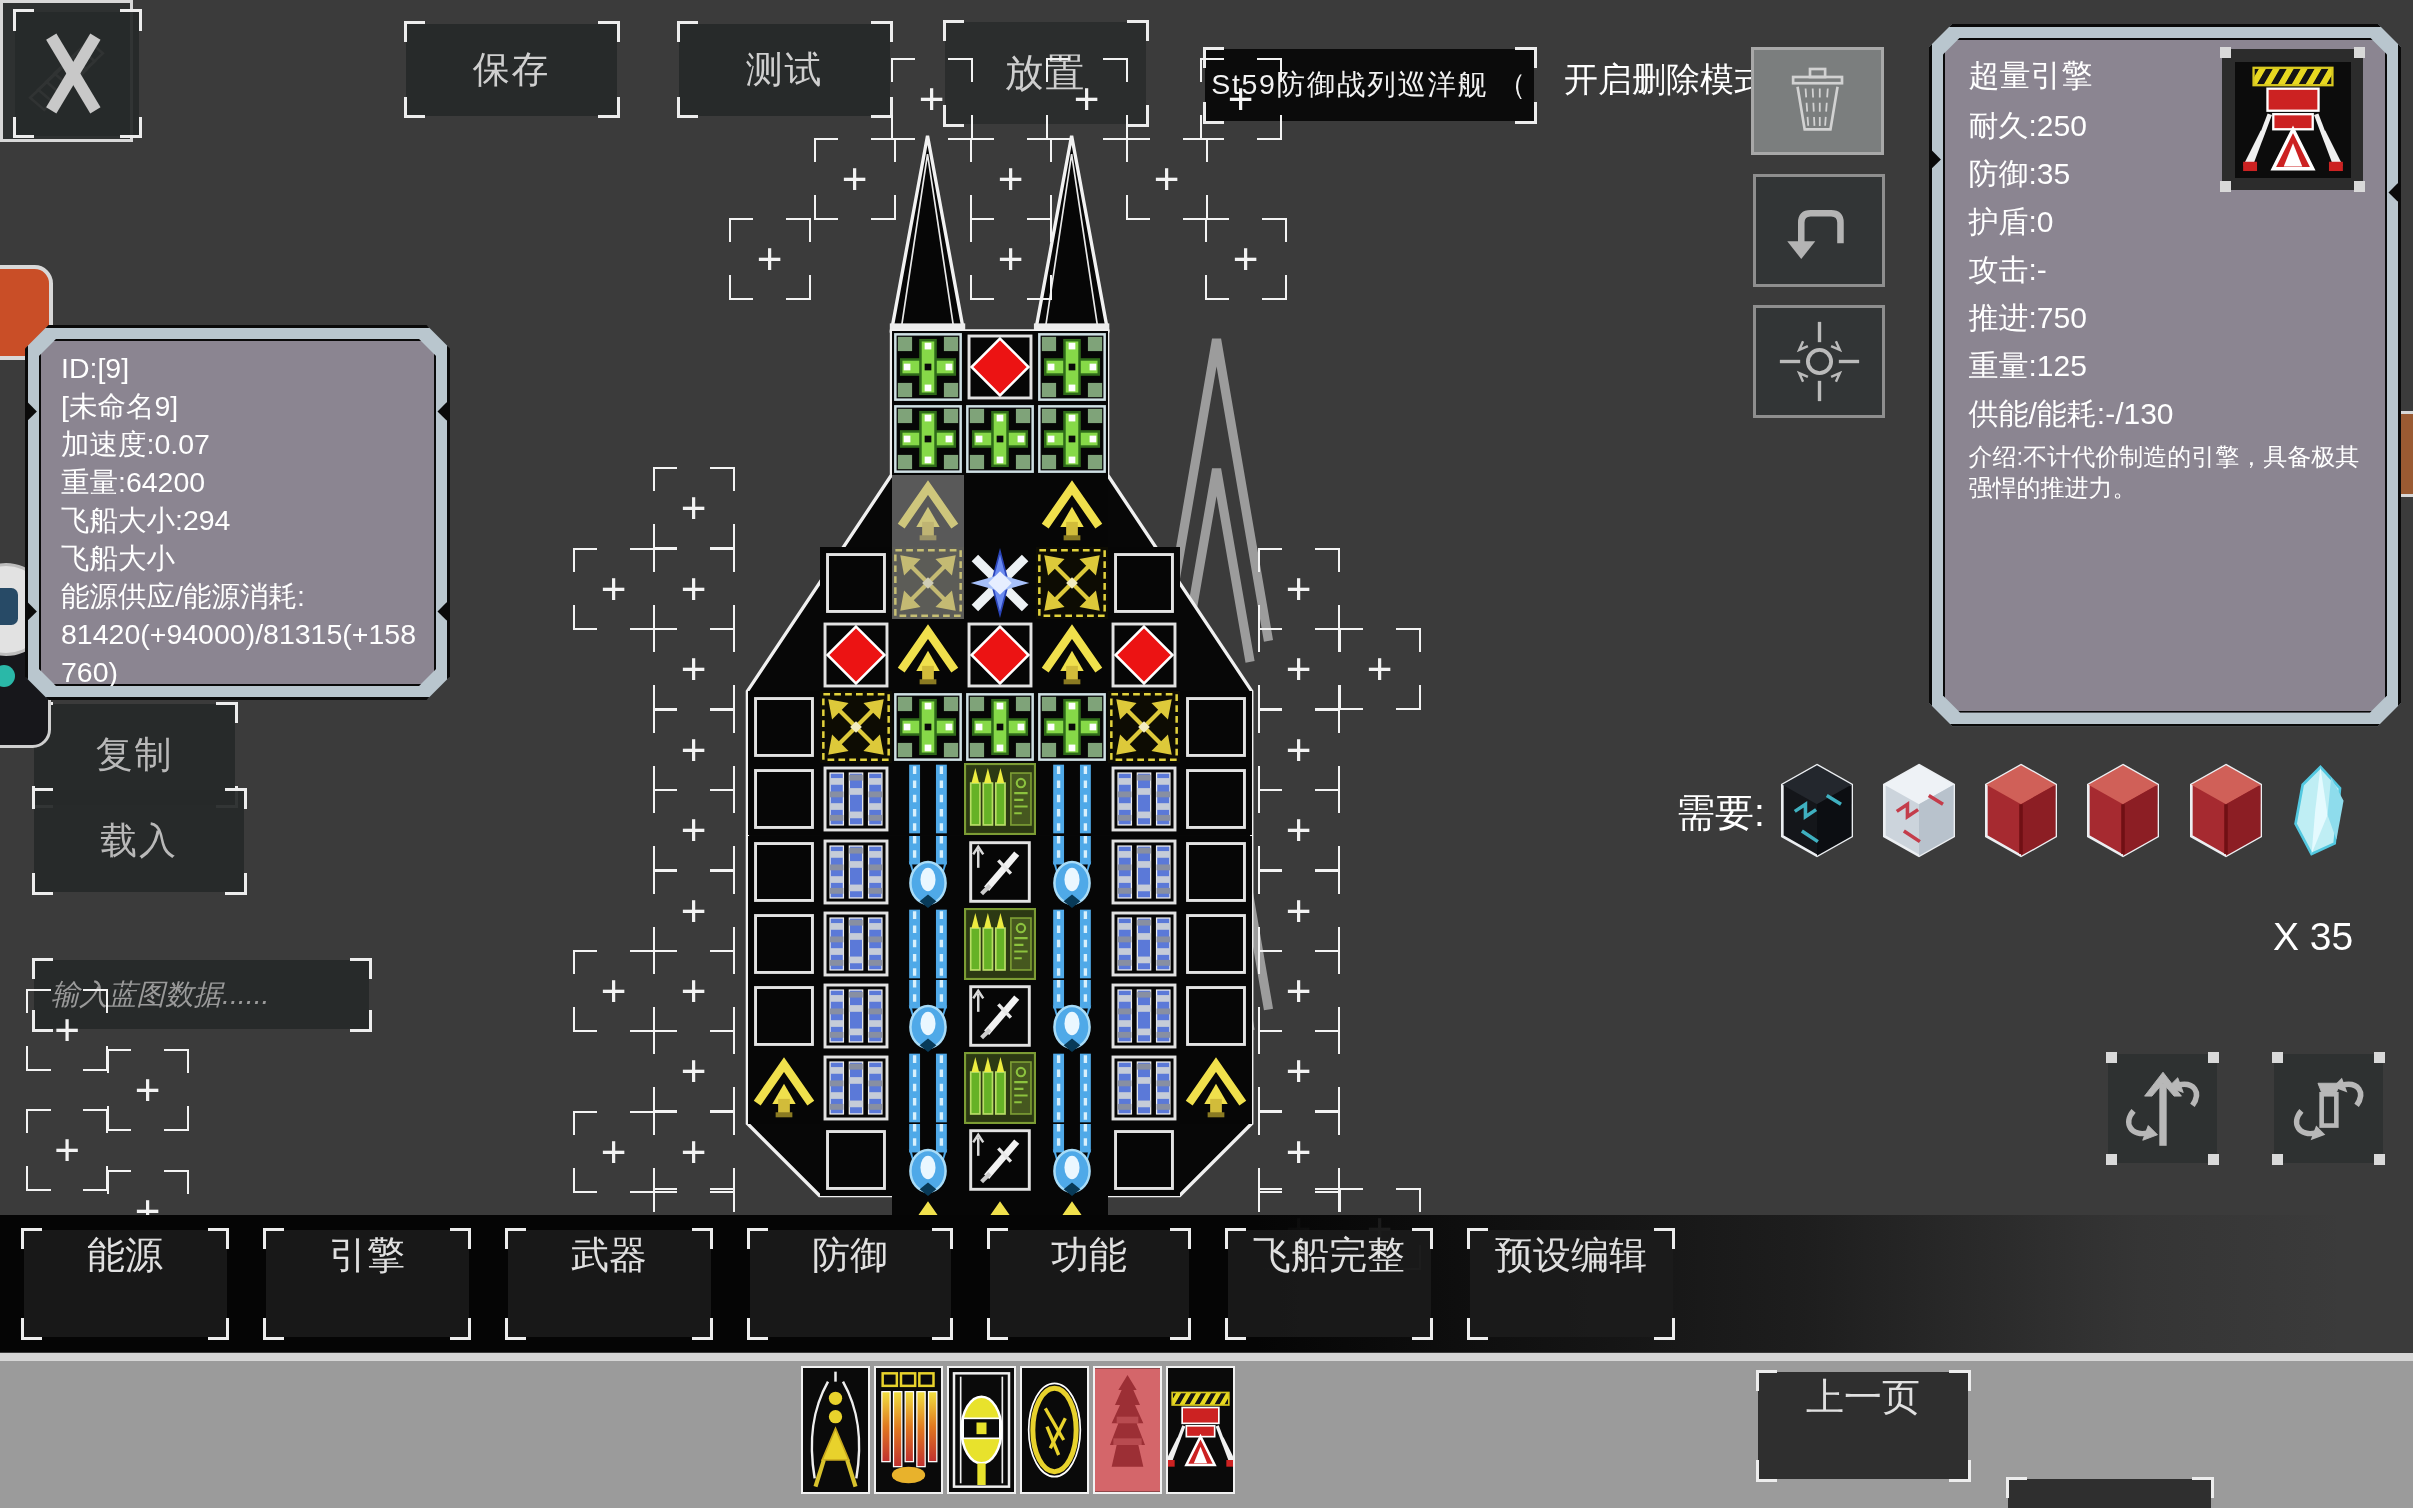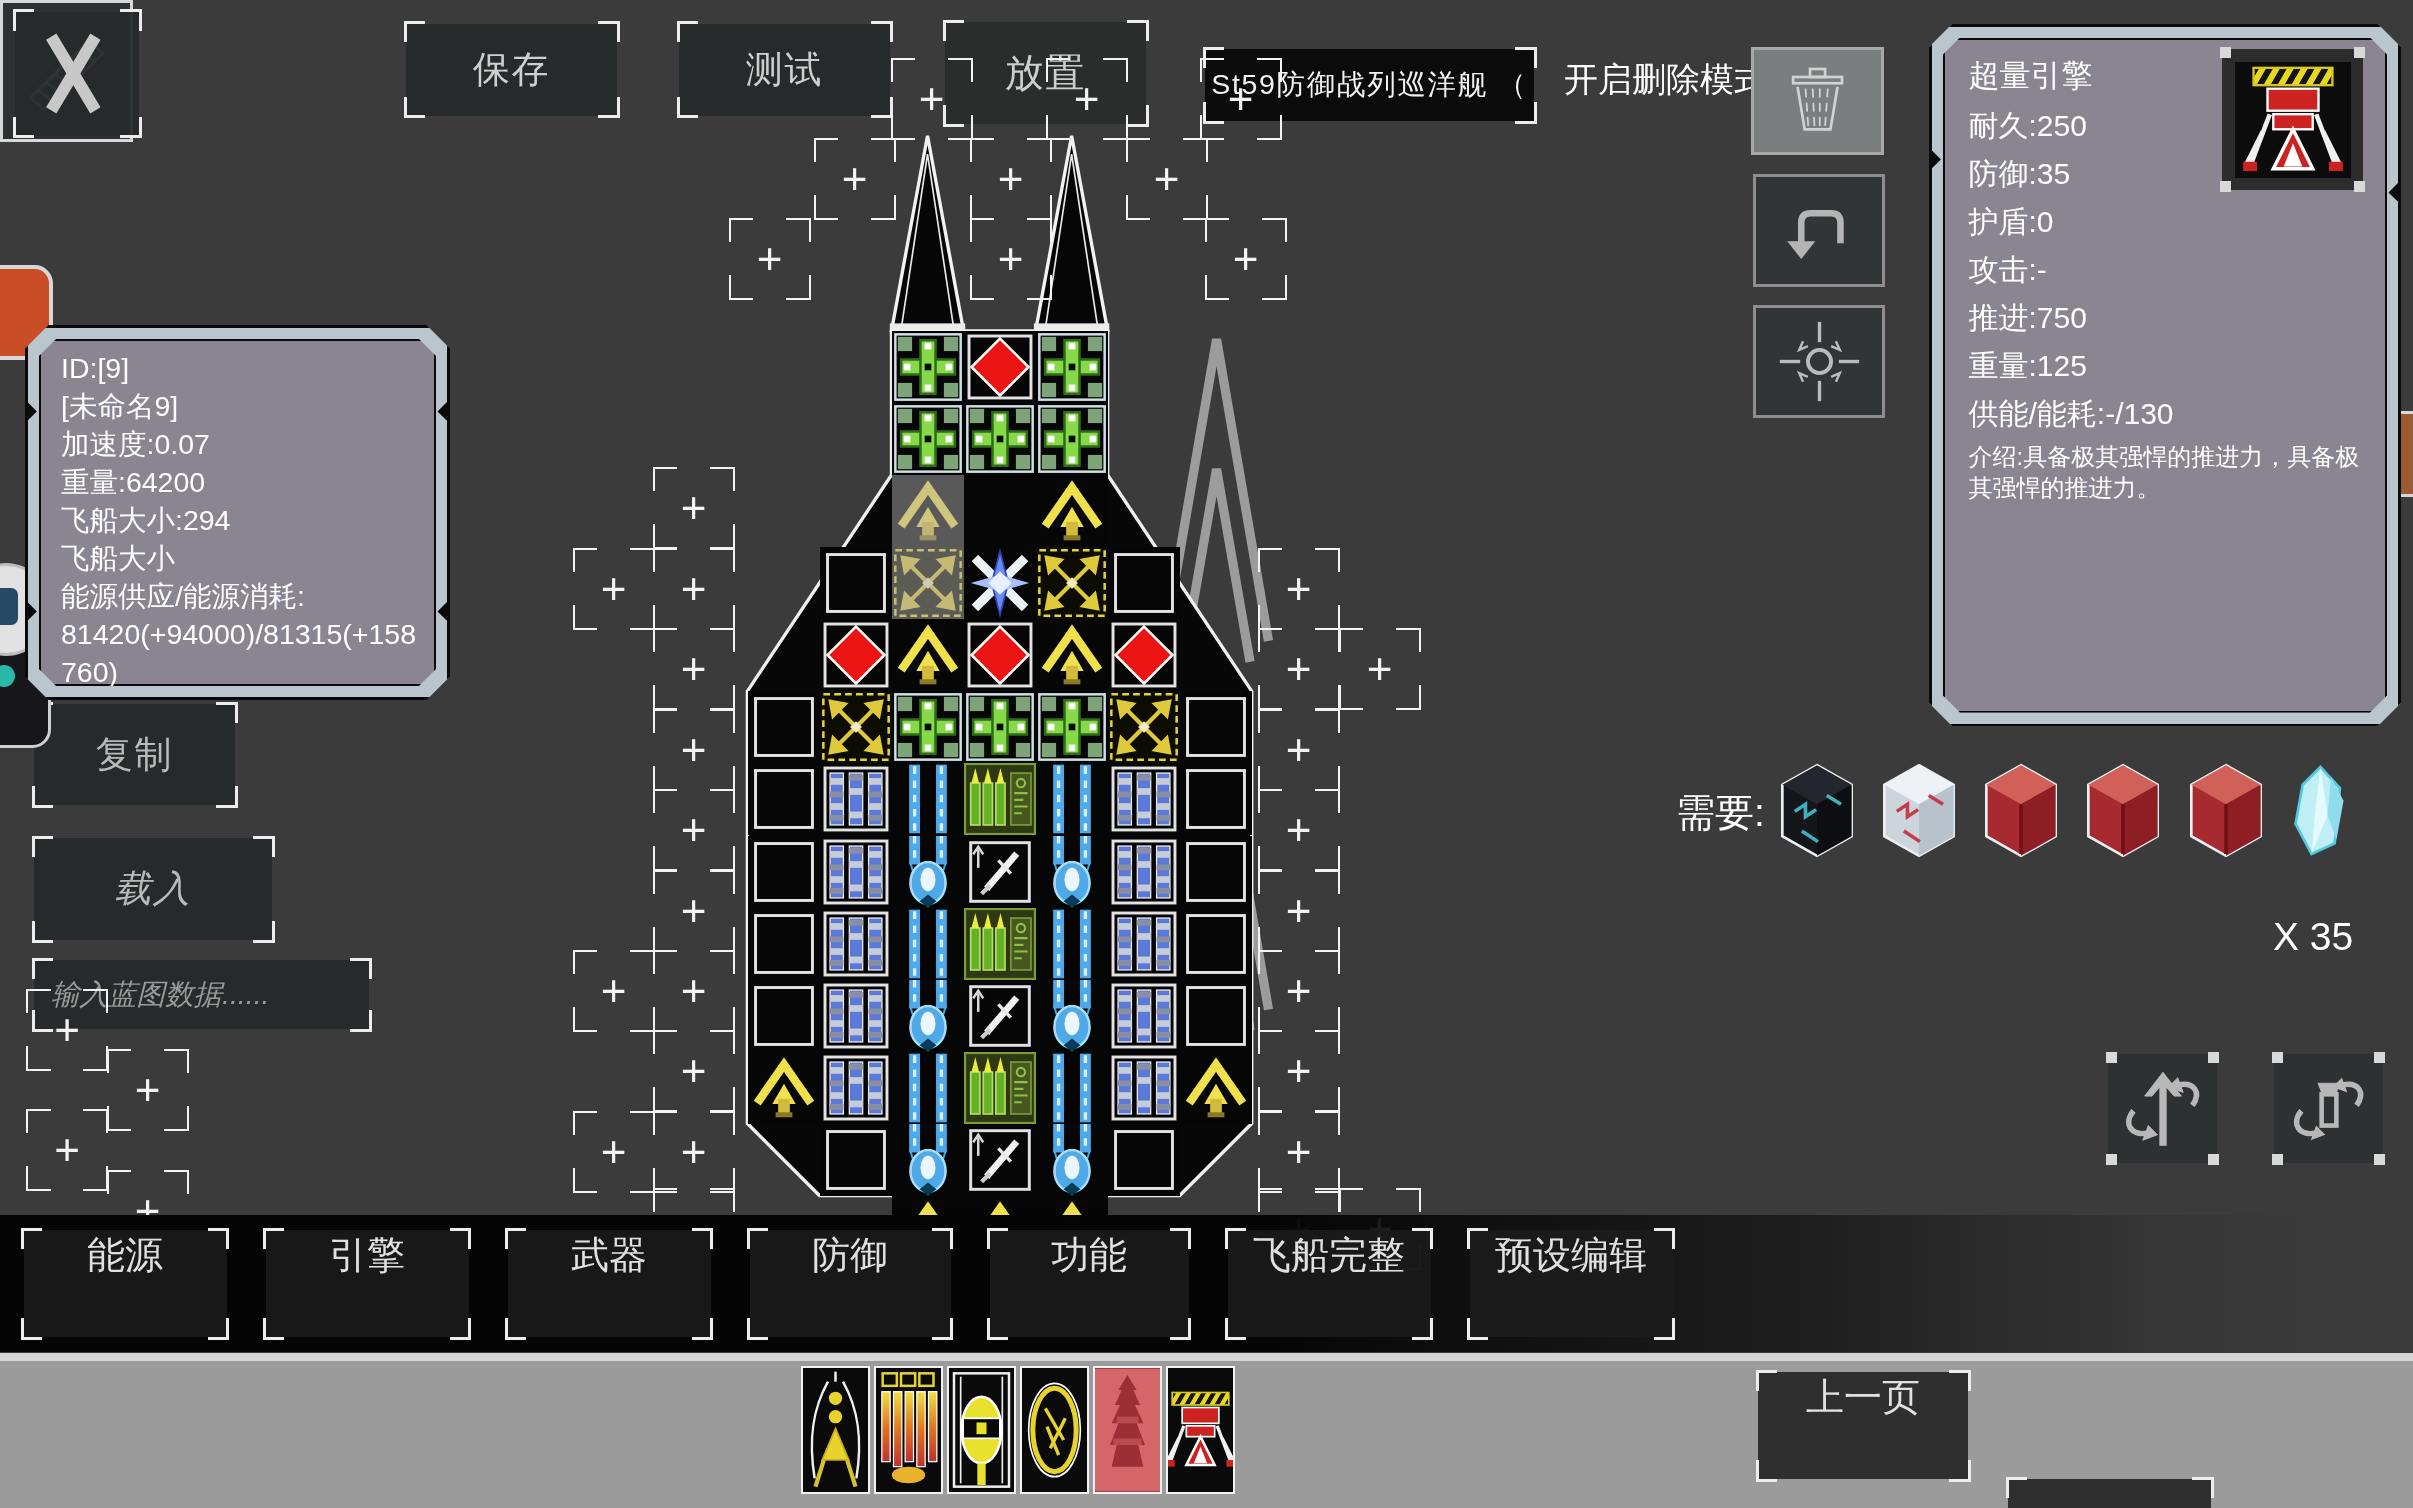--- a/index.html
+++ b/index.html
@@ -1433,21 +1433,21 @@
       <div class="abs" style="left:23.5px;top:15px;font-size:31px;color:#fff;">超量引擎</div>
       <div id="stat-lines" class="abs" style="left:23.5px;top:62px;font-size:30px;line-height:48px;color:#ffffff;">
           <div>耐久:250</div>
           <div>防御:35</div>
           <div>护盾:0</div>
           <div>攻击:-</div>
           <div>推进:750</div>
           <div>重量:125</div>
           <div>供能/能耗:-/130</div>
         </div>
-      <div class="abs" style="left:23.5px;top:401px;width:402px;font-size:24px;line-height:31px;color:#fff;">介绍:具备极其强悍的推进力，具备极其强悍的推进力。</div>
+      <div class="abs" style="left:23.5px;top:401px;width:402px;font-size:24px;line-height:31px;color:#fff;">介绍:不计代价制造的引擎，具备极其强悍的推进力。</div>
     </div>
   </div>
   <div class="abs" data-brk="sq" style="left:2222px;top:49px;width:141px;height:141px;z-index:16;background:#2c2c2c;
               display:flex;align-items:center;justify-content:center;">
     <svg id="sel-engine" width="116" height="116" viewBox="0 0 100 100">
         <defs>
           <pattern id="hz" width="12" height="16" patternUnits="userSpaceOnUse" patternTransform="skewX(-30)">
    <rect width="6" height="16" fill="#e8d820"></rect>
             <rect x="6" width="6" height="16" fill="#141414"></rect>
           </pattern>
@@ -1492,21 +1492,21 @@
     </div>
   </div>
 
   <div class="btn brk" data-brk="" style="left:34px;top:704px;width:201px;height:101px;z-index:10;color:#b9b9b9;">
     <span>复制</span>
   <b class="bk bk0"></b>
       <b class="bk bk1"></b>
       <b class="bk bk2"></b>
       <b class="bk bk3"></b>
     </div>
-  <div class="btn brk" data-brk="" style="left:34px;top:838px;width:238px;height:102px;z-index:10;color:#b9b9b9;font-style:italic;">
+  <div class="btn brk" data-brk="" style="left:34px;top:790px;width:210px;height:102px;z-index:10;color:#b9b9b9;">
     <span>载入</span>
   <b class="bk bk0"></b>
       <b class="bk bk1"></b>
       <b class="bk bk2"></b>
       <b class="bk bk3"></b>
     </div>
   <div class="abs brk" data-brk="" style="left:34px;top:960px;width:335px;height:69px;z-index:10;background:#272a2a;">
     <input style="position: absolute; inset: 0px; background: transparent; border: none; outline: none; color: rgb(204, 204, 204); font-size: 28.5px; padding: 0px 17px; font-family: &quot;Liberation Sans&quot;, sans-serif;" placeholder="输入蓝图数据......">
   <b class="bk bk0"></b>
       <b class="bk bk1"></b>

